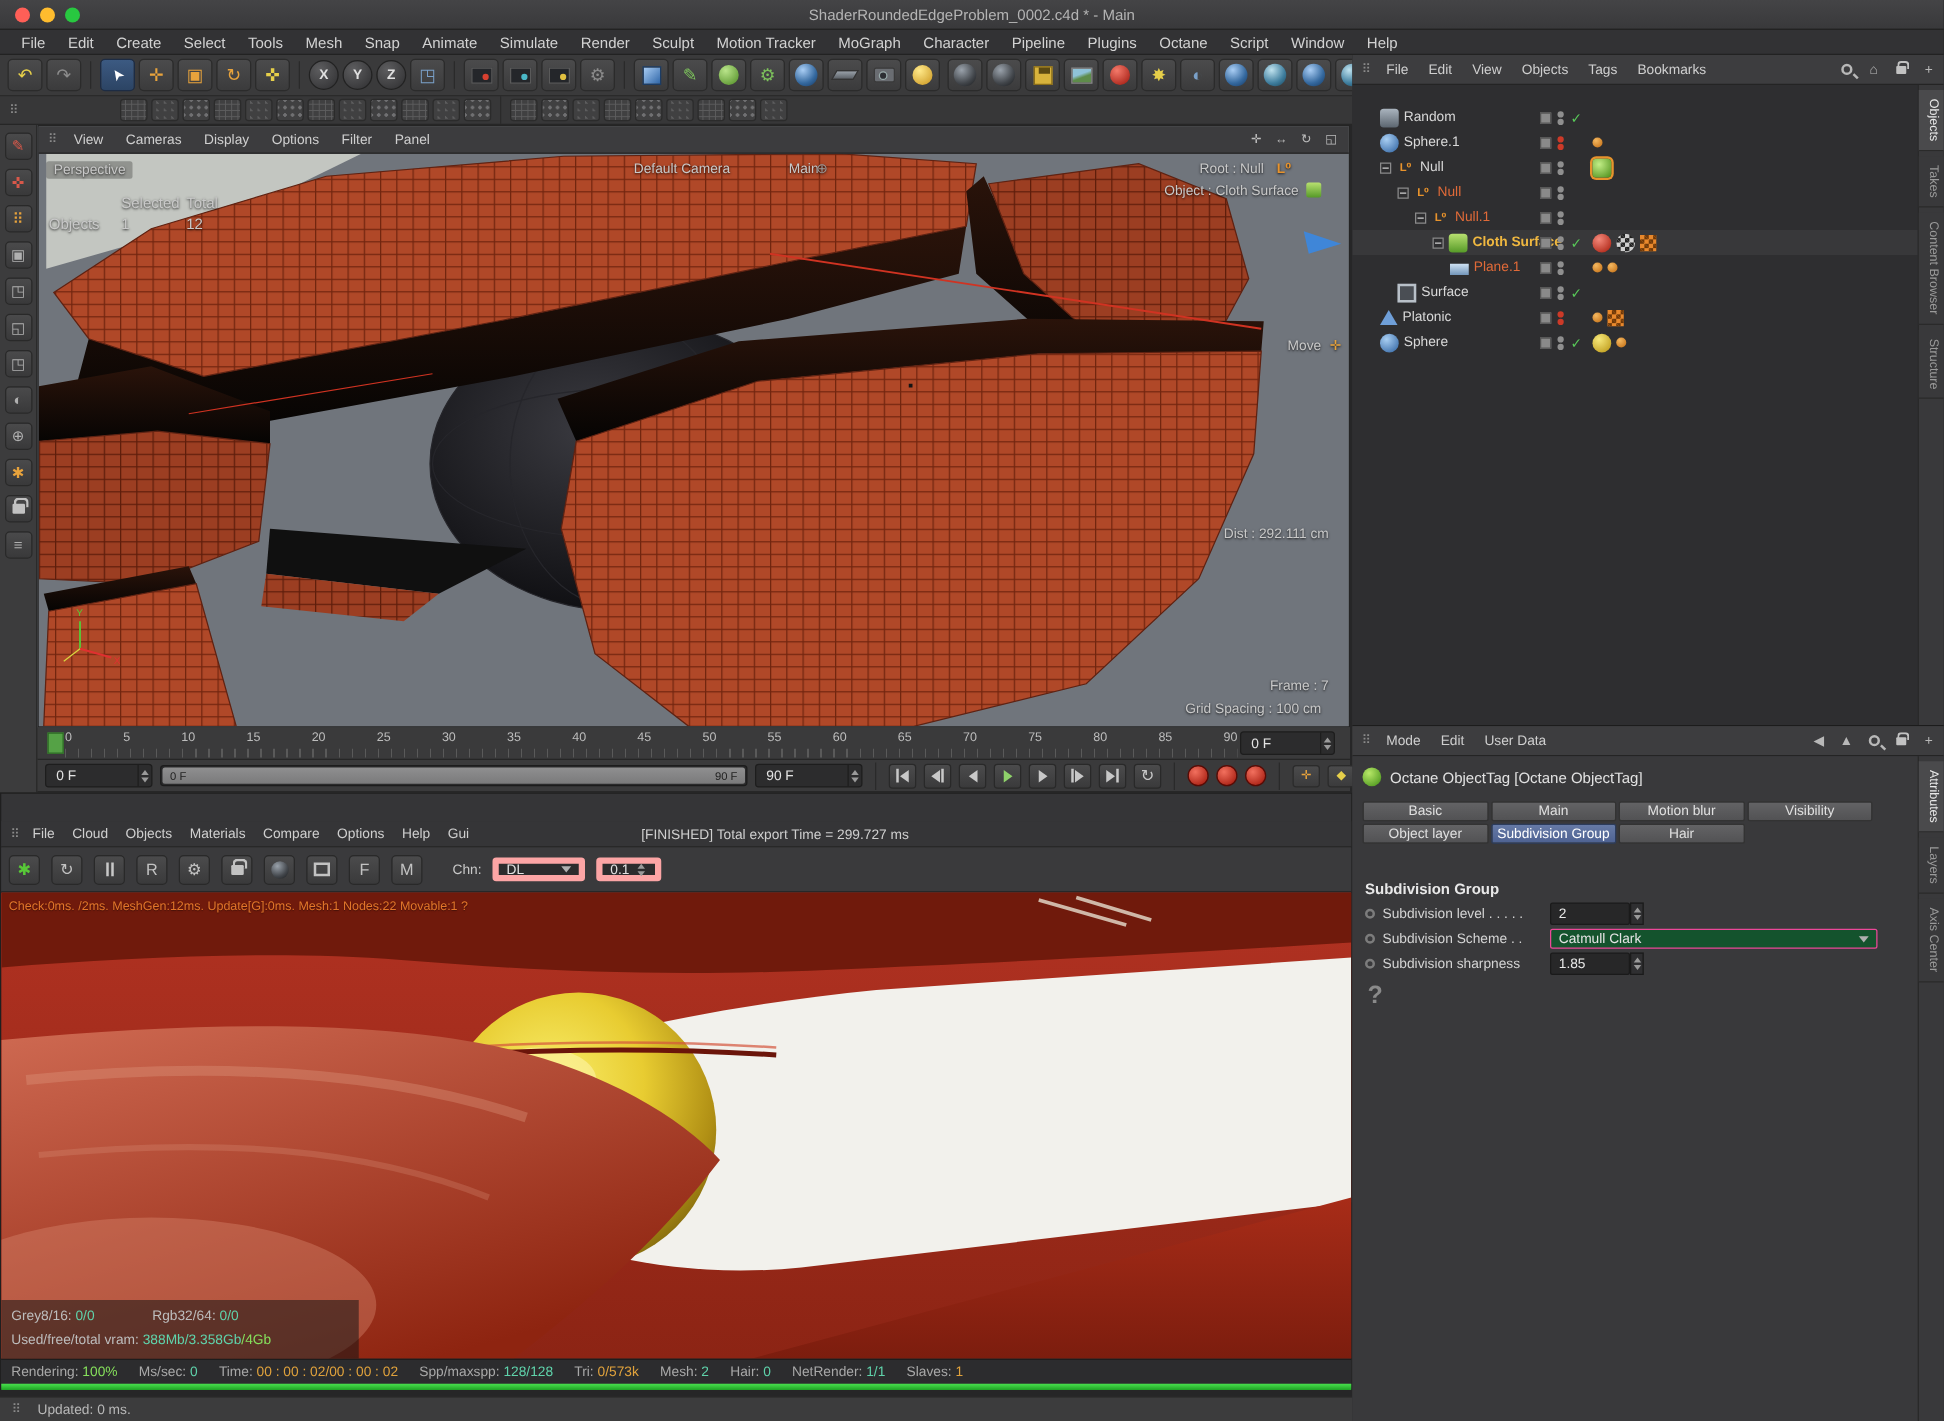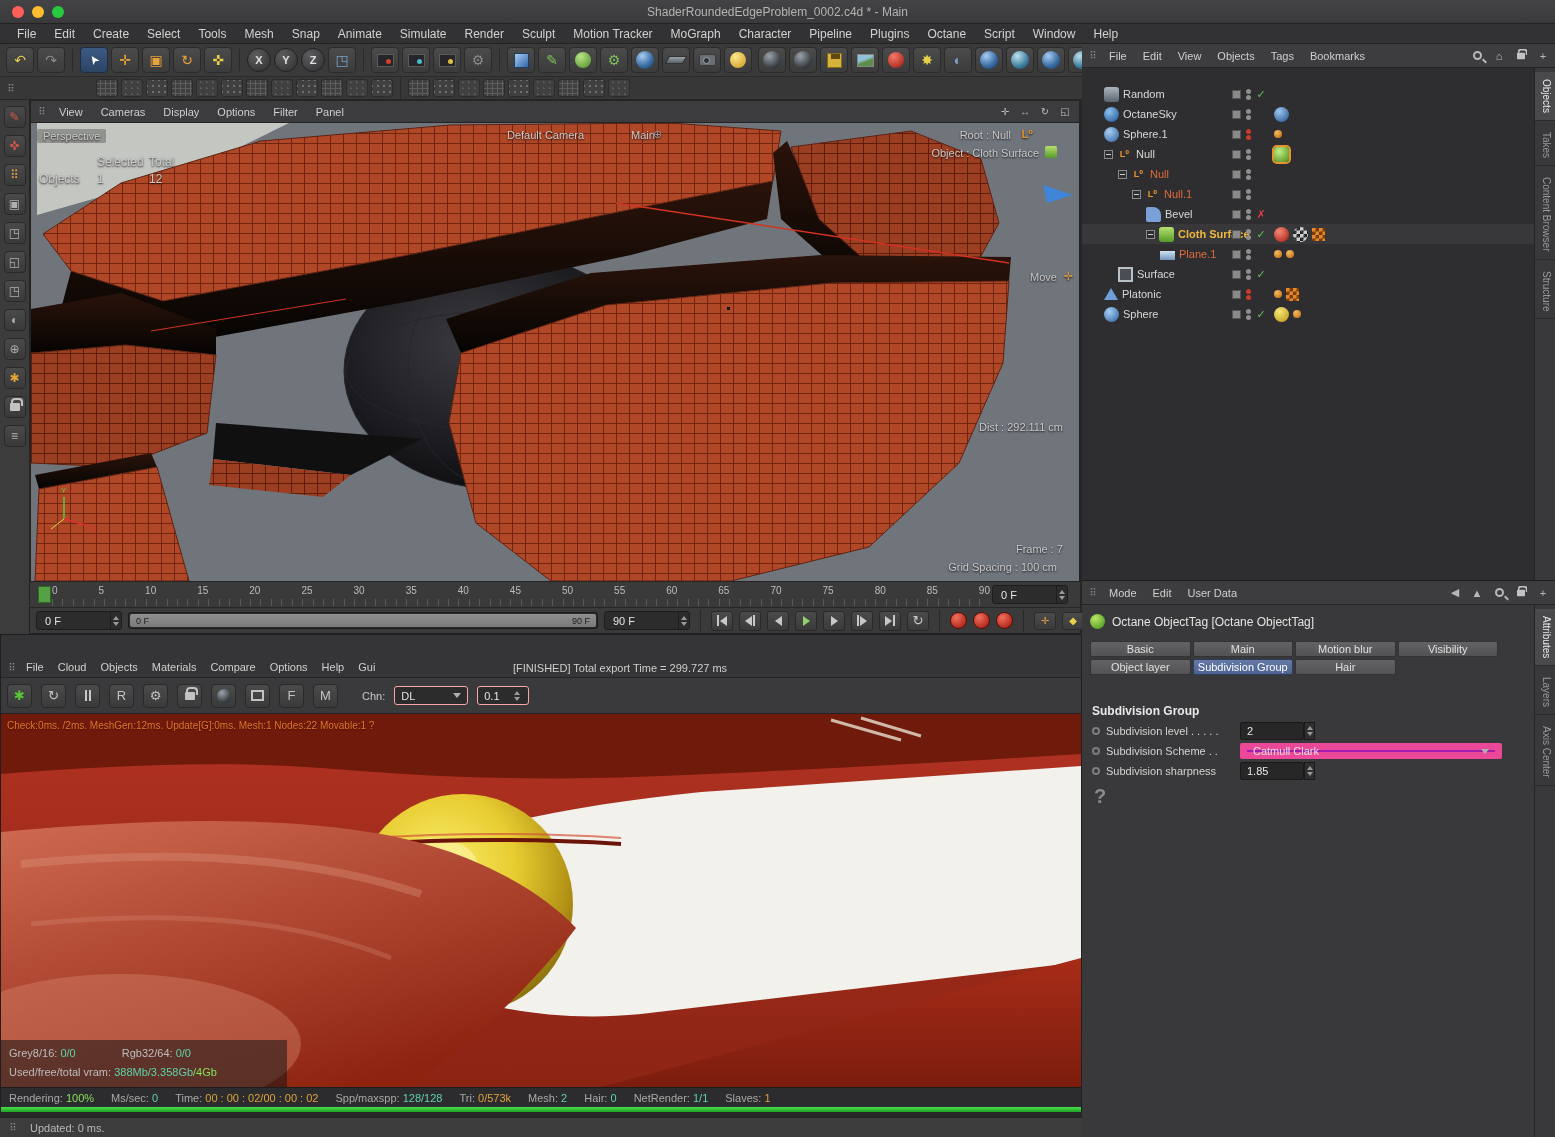--- a/index.html
+++ b/index.html
@@ -93,21 +93,21 @@
   .lv{left:0;top:634px;width:1082px;height:478px;background:#353537;border:1px solid #1f1f1f}
   .lvtitle{position:absolute;left:0;top:0;width:100%;height:22px;background:linear-gradient(#454547,#39393b);border-bottom:1px solid #222;display:flex;align-items:center;justify-content:center}
   .lvtitle .t{font-size:12px;color:#dedede}
   .lvmenu{position:absolute;left:0;top:22px;width:100%;height:21px;background:#353537;border-bottom:1px solid #242424;display:flex;align-items:center;padding-left:4px}
   .lvstatus-export{position:absolute;left:512px;top:0;height:21px;display:flex;align-items:center;color:#cfcfcf;font-size:11px}
   .lvtools{position:absolute;left:0;top:43px;width:100%;height:36px;background:#3a3a3c;border-bottom:1px solid #222;display:flex;align-items:center;gap:9px;padding-left:6px}
   .lvi{width:25px;height:24px;border-radius:4px;background:linear-gradient(#4b4b4c,#3a3a3b);border:1px solid #292929;display:flex;align-items:center;justify-content:center;color:#c2c2c2;font-size:13px;flex:none}
   .lock{width:10px;height:8px;background:#c2c2c2;border-radius:1px;position:relative}
   .lock:before{content:"";position:absolute;left:1px;top:-5px;width:8px;height:6px;border:2px solid #c2c2c2;border-bottom:none;border-radius:4px 4px 0 0}
   .frameic{width:13px;height:11px;border:2px solid #c2c2c2}
-  .dd{height:19px;background:#2c2c2d;border:1px solid #fca5a5;border-radius:3px;display:flex;align-items:center;padding:0 6px;gap:0;color:#e2e2e2;font-size:11px;flex:none}
+  .dd{height:19px;background:#2c2c2d;border:5px solid #fca5a5;border-radius:3px;display:flex;align-items:center;padding:0 6px;gap:0;color:#e2e2e2;font-size:11px;flex:none}
   .lvimg{position:absolute;left:0;top:79px;width:1080px;height:373px;background:#7c1f12;overflow:hidden}
   .dbg{position:absolute;left:6px;top:6px;font-size:10px;color:#e2762a;text-shadow:0 1px 1px rgba(0,0,0,.4)}
   .vramov{position:absolute;left:0;top:326px;width:286px;height:47px;background:rgba(22,22,22,.55);padding:4px 8px;font-size:11px;line-height:19px;color:#bdbdbd}
   .tealv{color:#5fd3ab}.greenv{color:#86e05c}.orangev{color:#e0a23c}
   .lvstat{position:absolute;left:0;top:452px;width:1080px;height:20px;background:#2c2c2e;border-top:1px solid #1d1d1d;display:flex;align-items:center;gap:17px;padding-left:8px;font-size:11px;color:#a8a8a8;white-space:nowrap}
   .lvprog{position:absolute;left:0;top:472px;width:1080px;height:5px;background:linear-gradient(#49e04d,#1fa325)}
 
   
   .appstatus{left:0;top:1117px;width:1082px;height:20px;background:#3c3c3d;border-top:1px solid #242424;display:flex;align-items:center;gap:10px;padding-left:6px;color:#b8b8b8}
 
@@ -163,21 +163,21 @@
   .atitle{position:absolute;left:8px;top:9px;display:flex;align-items:center;gap:7px;font-size:12px;color:#e2e2e2}
   .tagic{width:15px;height:15px;border-radius:50%;background:radial-gradient(circle at 35% 30%,#b8e868,#3f8c14)}
   .tabs{position:absolute;left:8px;width:408px;display:grid;grid-template-columns:repeat(4,1fr);gap:2px}
   .tab{height:16px;background:linear-gradient(#636365,#525254);border:1px solid #333;font-size:11px;color:#e0e0e0;display:flex;align-items:center;justify-content:center;border-radius:2px}
   .tab.on{background:linear-gradient(#667aa6,#4e6292);border-color:#2c3c5c;color:#fff}
   .asection{position:absolute;left:10px;top:99px;font-size:12px;font-weight:bold;color:#e8e8e8}
   .frow{position:absolute;left:10px;display:flex;align-items:center;gap:6px;font-size:11px;color:#d4d4d4}
   .fc{width:8px;height:8px;border-radius:50%;border:2px solid #7c7c7c;flex:none}
   .fld{height:18px;background:#272728;border:1px solid #1a1a1a;border-radius:2px;display:flex;align-items:center;padding-left:6px;color:#e8e8e8}
   .fwrap{position:absolute;left:148px;display:flex;align-items:center}
-  .ddown{width:262px;height:16px;background:#a21caf;border:7px solid #ec4899;border-radius:2px;display:flex;align-items:center;justify-content:space-between;padding:0 6px;color:#e4e4e4}
+  .ddown{width:262px;height:16px;background:#14532d;border:1px solid #ec4899;border-radius:2px;display:flex;align-items:center;justify-content:space-between;padding:0 6px;color:#e4e4e4}
   .helpq{position:absolute;left:12px;top:180px;font-size:20px;font-weight:bold;color:#8a8a8a}
 
   .tri-dn{width:0;height:0;border-left:4px solid transparent;border-right:4px solid transparent;border-top:5px solid #b0b0b0}
 </style>
 </head>
 <body>
 
 <div class="abs titlebar">
   <span class="tl">
       <i class="r"></i>
@@ -694,35 +694,20 @@
         <span class="cols">
             <span class="tgsq"></span>
             <span class="dots">
               <i class="dt"></i>
               <i class="dt"></i>
             </span>
             <span class="stcol ck">✓</span>
           </span>
       </div>
 
-      <div class="orow d0">
-        <span class="oi sky"></span>
-        <span class="nm">OctaneSky</span>
-        <span class="cols">
-            <span class="tgsq"></span>
-            <span class="dots">
-              <i class="dt"></i>
-              <i class="dt"></i>
-            </span>
-            <span class="stcol"></span>
-          </span>
-        <span class="tags">
-            <span class="mat mblue"></span>
-          </span>
-      </div>
 
       <div class="orow d0">
         <span class="oi sphereb"></span>
         <span class="nm">Sphere.1</span>
         <span class="cols">
             <span class="tgsq"></span>
             <span class="dots">
               <i class="dt red"></i>
               <i class="dt red"></i>
             </span>
@@ -771,32 +756,20 @@
         <span class="cols">
             <span class="tgsq"></span>
             <span class="dots">
               <i class="dt"></i>
               <i class="dt"></i>
             </span>
             <span class="stcol"></span>
           </span>
       </div>
 
-      <div class="orow d3">
-        <span class="oi bevel"></span>
-        <span class="nm">Bevel</span>
-        <span class="cols">
-            <span class="tgsq"></span>
-            <span class="dots">
-              <i class="dt"></i>
-              <i class="dt"></i>
-            </span>
-            <span class="stcol cx">✗</span>
-          </span>
-      </div>
 
       <div class="orow d3" style="background:rgba(255,255,255,.05)">
         <span class="tw"></span>
         <span class="oi cloth"></span>
         <span class="nm sel">Cloth Surface</span>
         <span class="cols">
             <span class="tgsq"></span>
             <span class="dots">
               <i class="dt"></i>
               <i class="dt"></i>

